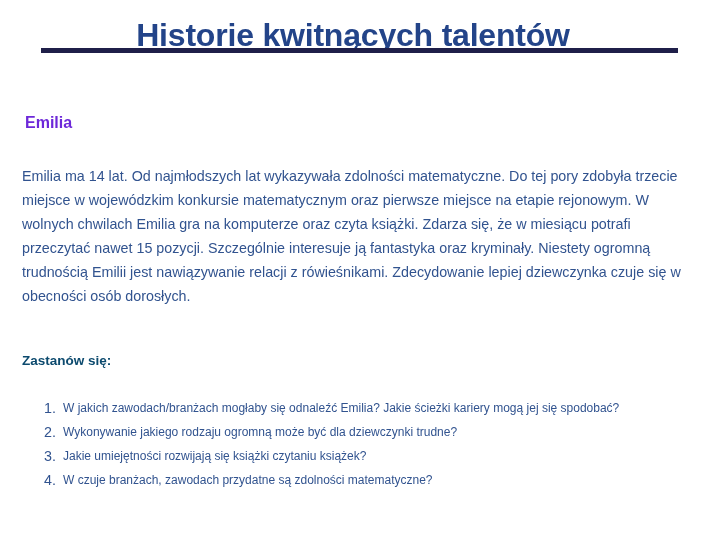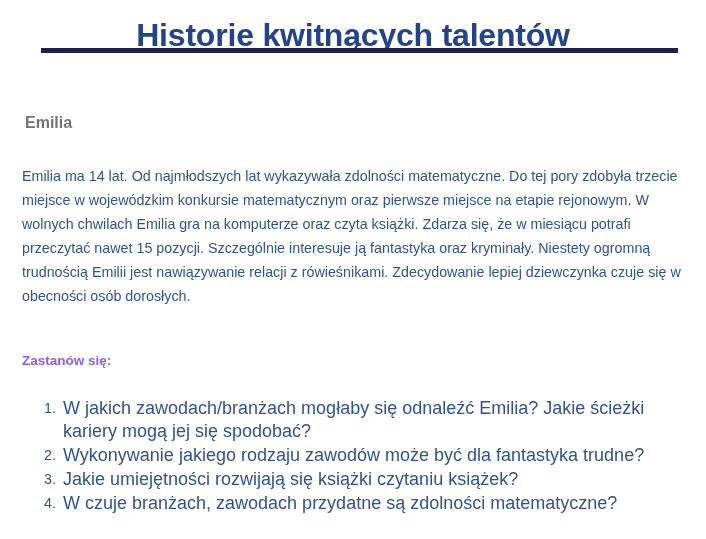--- a/index.html
+++ b/index.html
@@ -58,53 +58,53 @@
     left: 22px;
     top: 112px;
     width: 662px;
   }
 
   .section-heading {
     margin: 0 0 0 3px;
     font-size: 16px;
     line-height: 22px;
     font-weight: bold;
-    color: #737373;
+    color: #6d28d9;
   }
 
   .story-paragraph {
     margin: 30px 4px 0 0;
     font-size: 14.3px;
     line-height: 24px;
     color: #31538f;
     text-align: left;
     width: 660px;
   }
 
   .prompt-label {
     margin: 43px 0 0 0;
     font-size: 13.5px;
     line-height: 20px;
     font-weight: bold;
-    color: #8b5cf6;
+    color: #0c4a6e;
   }
 
   
   .question-list {
     margin: 26px 0 0 0;
     padding: 0 0 0 22px;
     list-style: none;
     counter-reset: qitem;
   }
 
   .question-list li {
     position: relative;
     margin: 0 0 1px 0;
     padding-left: 19px;
-    font-size: 18px;
+    font-size: 12px;
     line-height: 23px;
     color: #31538f;
     counter-increment: qitem;
   }
 
   .question-list li::before {
     content: counter(qitem) ".";
     position: absolute;
     left: 0;
     top: 0;
@@ -126,19 +126,19 @@
   <div class="content">
 
     <h2 class="section-heading">Emilia</h2>
 
     <p class="story-paragraph">Emilia ma 14 lat. Od najmłodszych lat wykazywała zdolności matematyczne. Do tej pory zdobyła trzecie miejsce w wojewódzkim konkursie matematycznym oraz pierwsze miejsce na etapie rejonowym. W wolnych chwilach Emilia gra na komputerze oraz czyta książki. Zdarza się, że w miesiącu potrafi przeczytać nawet 15 pozycji. Szczególnie interesuje ją fantastyka oraz kryminały. Niestety ogromną trudnością Emilii jest nawiązywanie relacji z rówieśnikami. Zdecydowanie lepiej dziewczynka czuje się w obecności osób dorosłych.</p>
 
     <p class="prompt-label">Zastanów się:</p>
 
     <ol class="question-list">
       <li>W jakich zawodach/branżach mogłaby się odnaleźć Emilia? Jakie ścieżki kariery mogą jej się spodobać?</li>
-      <li>Wykonywanie jakiego rodzaju zawodów może być dla fantastyka trudne?</li>
+      <li>Wykonywanie jakiego rodzaju ogromną może być dla dziewczynki trudne?</li>
       <li>Jakie umiejętności rozwijają się książki czytaniu książek?</li>
       <li>W czuje branżach, zawodach przydatne są zdolności matematyczne?</li>
     </ol>
 
   </div>
 </div>
 
 </body></html>

